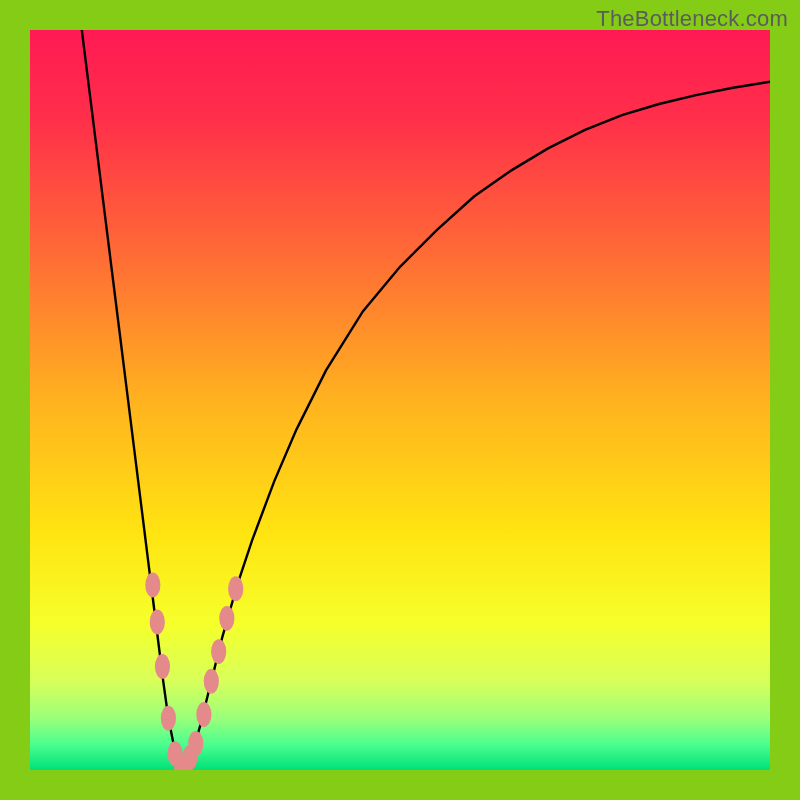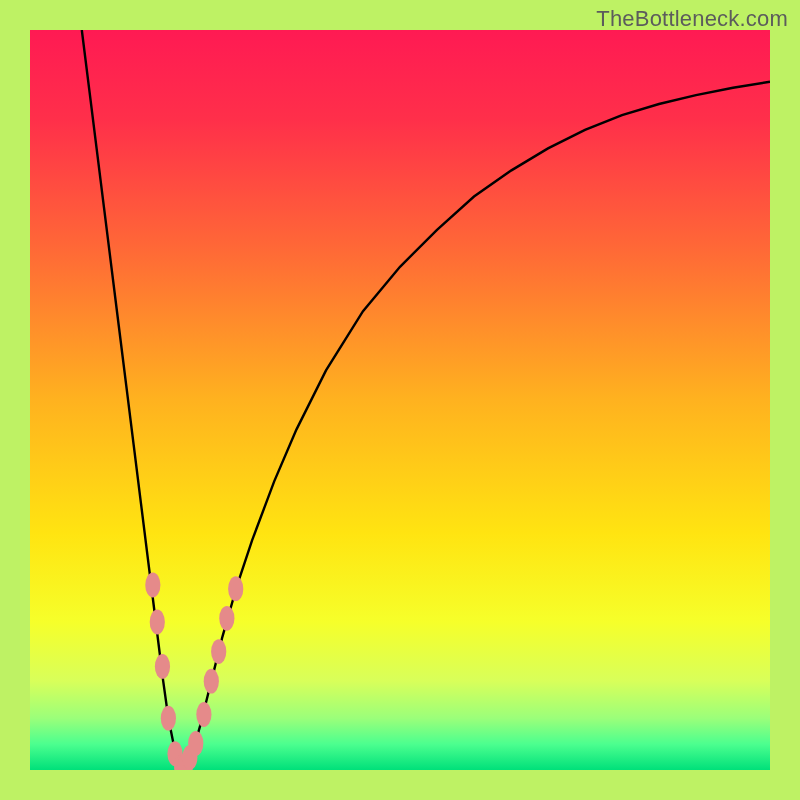--- a/index.html
+++ b/index.html
@@ -8,21 +8,21 @@
     width: 800px;
     height: 800px;
     overflow: hidden;
     background: #000;
     font-family: Arial, Helvetica, sans-serif;
   }
   .frame {
     position: relative;
     width: 800px;
     height: 800px;
-    background: #bef264;
+    background: #84cc16;
   }
   .plot-area {
     position: absolute;
     left: 30px;
     top: 30px;
     width: 740px;
     height: 740px;
     overflow: hidden;
   }
   .gradient-bg {

